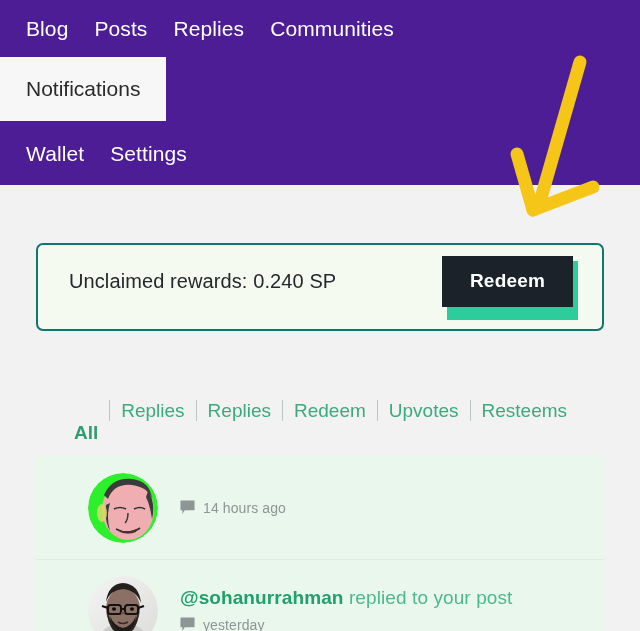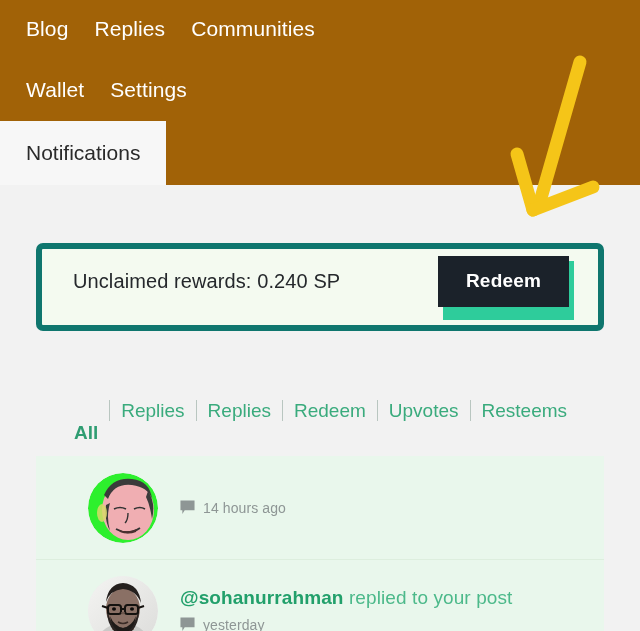--- a/index.html
+++ b/index.html
@@ -11,21 +11,21 @@
   }
 
   body {
     font-family: "Liberation Sans", sans-serif;
     background: #f2f2f2;
     position: relative;
   }
 
   
   .header {
-    background: #a16207;
+    background: #4c1d95;
     height: 185px;
     width: 100%;
     position: relative;
     overflow: visible;
   }
 
   .nav-row {
     display: flex;
     align-items: center;
     height: 57px;
@@ -77,21 +77,21 @@
 
   
   .content {
     padding: 0 36px;
   }
 
   
   .rewards-banner {
     margin-top: 58px;
     background: #f4faf0;
-    border: 6px solid #0f766e;
+    border: 2px solid #0f766e;
     border-radius: 7px;
     height: 88px;
     display: flex;
     align-items: center;
     justify-content: space-between;
     padding: 0 31px 12px 31px;
     position: relative;
   }
 
   .rewards-text {
@@ -237,31 +237,32 @@
     letter-spacing: 0.1px;
   }
 </style>
 </head>
 <body>
 
 <div class="header">
 
   <div class="nav-row row-one">
     <span class="nav-item">Blog</span>
+    <span class="nav-item">Posts</span>
     <span class="nav-item">Replies</span>
     <span class="nav-item">Communities</span>
+  </div>
+
+  <div class="nav-row row-two">
+    <span class="nav-item-active">Notifications</span>
   </div>
 
   <div class="nav-row row-three">
     <span class="nav-item">Wallet</span>
     <span class="nav-item">Settings</span>
-  </div>
-
-  <div class="nav-row row-two">
-    <span class="nav-item-active">Notifications</span>
   </div>
 
 </div>
 
 <svg class="arrow-annotation" viewBox="0 0 110 190">
   <g fill="none" stroke="#f5c518" stroke-width="13" stroke-linecap="round" stroke-linejoin="round">
     <path d="M 85 12 L 46 148"></path>
     <path d="M 22 104 L 38 160"></path>
     <path d="M 38 160 L 98 137"></path>
   </g>

